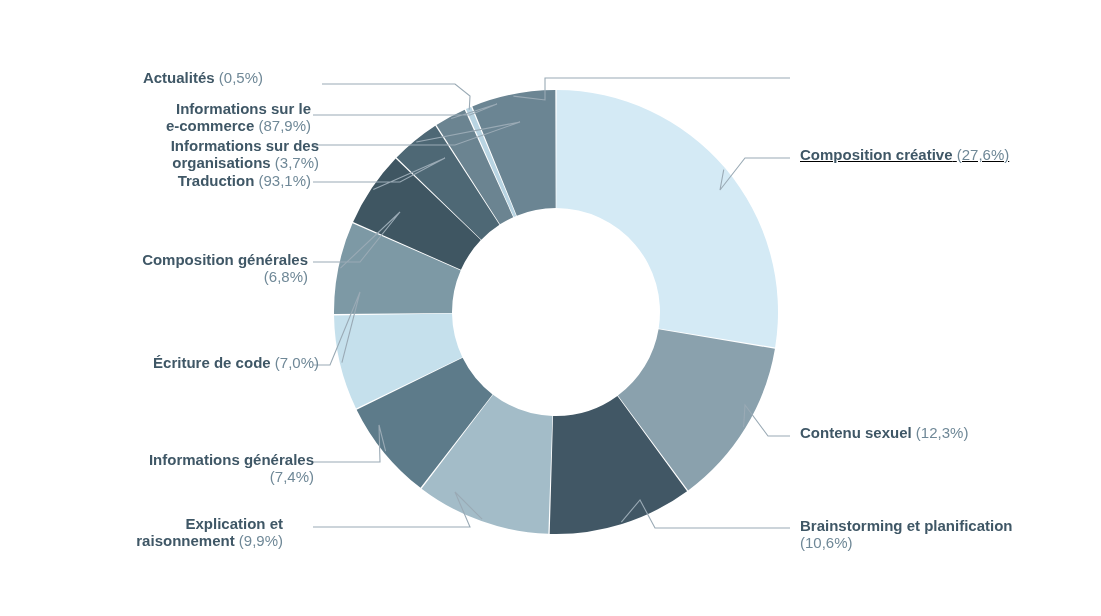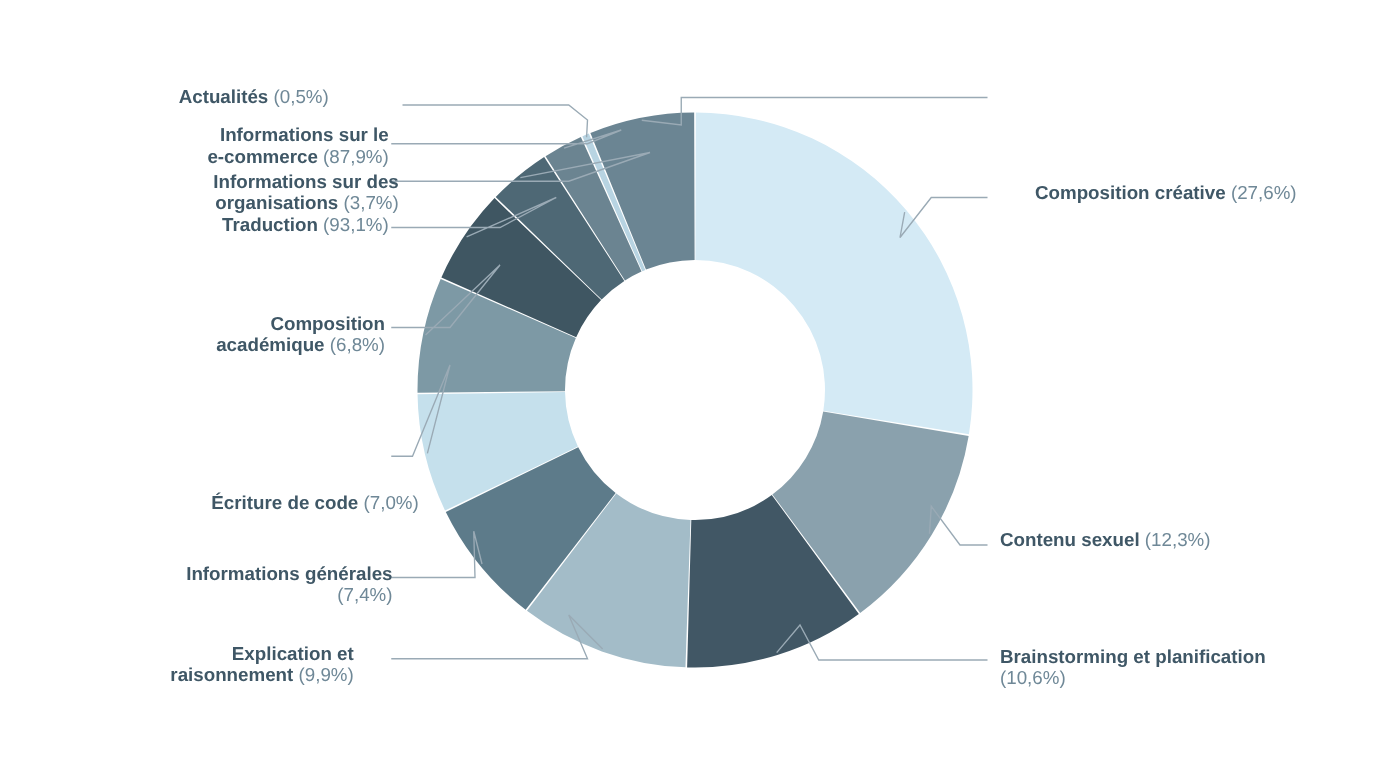--- a/index.html
+++ b/index.html
@@ -94,41 +94,41 @@
     <span class="seg-name">Informations sur des organisations</span>
     <span class="seg-pct">(3,7%)</span>
   </div>
 
   <div class="callout left" style="right:790px; top:173px; width:170px;">
     <span class="seg-name">Traduction</span>
     <span class="seg-pct">(93,1%)</span>
   </div>
 
   <div class="callout left" style="right:793px; top:252px; width:175px;">
-    <span class="seg-name">Composition académique</span>
+    <span class="seg-name">Composition générales</span>
     <span class="seg-pct">(6,8%)</span>
   </div>
 
-  <div class="callout left" style="right:766px; top:355px; width:180px;margin-top:40px;">
+  <div class="callout left" style="right:782px; top:355px; width:180px;">
     <span class="seg-name">Écriture de code</span>
     <span class="seg-pct">(7,0%)</span>
   </div>
 
   <div class="callout left" style="right:787px; top:452px; width:200px;">
     <span class="seg-name">Informations générales</span>
     <span class="seg-pct">(7,4%)</span>
   </div>
 
   <div class="callout left" style="right:818px; top:516px; width:195px;">
     <span class="seg-name">Explication et raisonnement</span>
     <span class="seg-pct">(9,9%)</span>
   </div>
 
 
-  <div class="callout right" style="left:828px; top:147px; width:260px;">
+  <div class="callout right" style="left:800px; top:147px; width:260px;text-decoration:underline;">
     <span class="seg-name">Composition créative</span>
     <span class="seg-pct">(27,6%)</span>
   </div>
 
   <div class="callout right" style="left:800px; top:425px; width:250px;">
     <span class="seg-name">Contenu sexuel</span>
     <span class="seg-pct">(12,3%)</span>
   </div>
 
   <div class="callout right" style="left:800px; top:518px; width:215px;">

